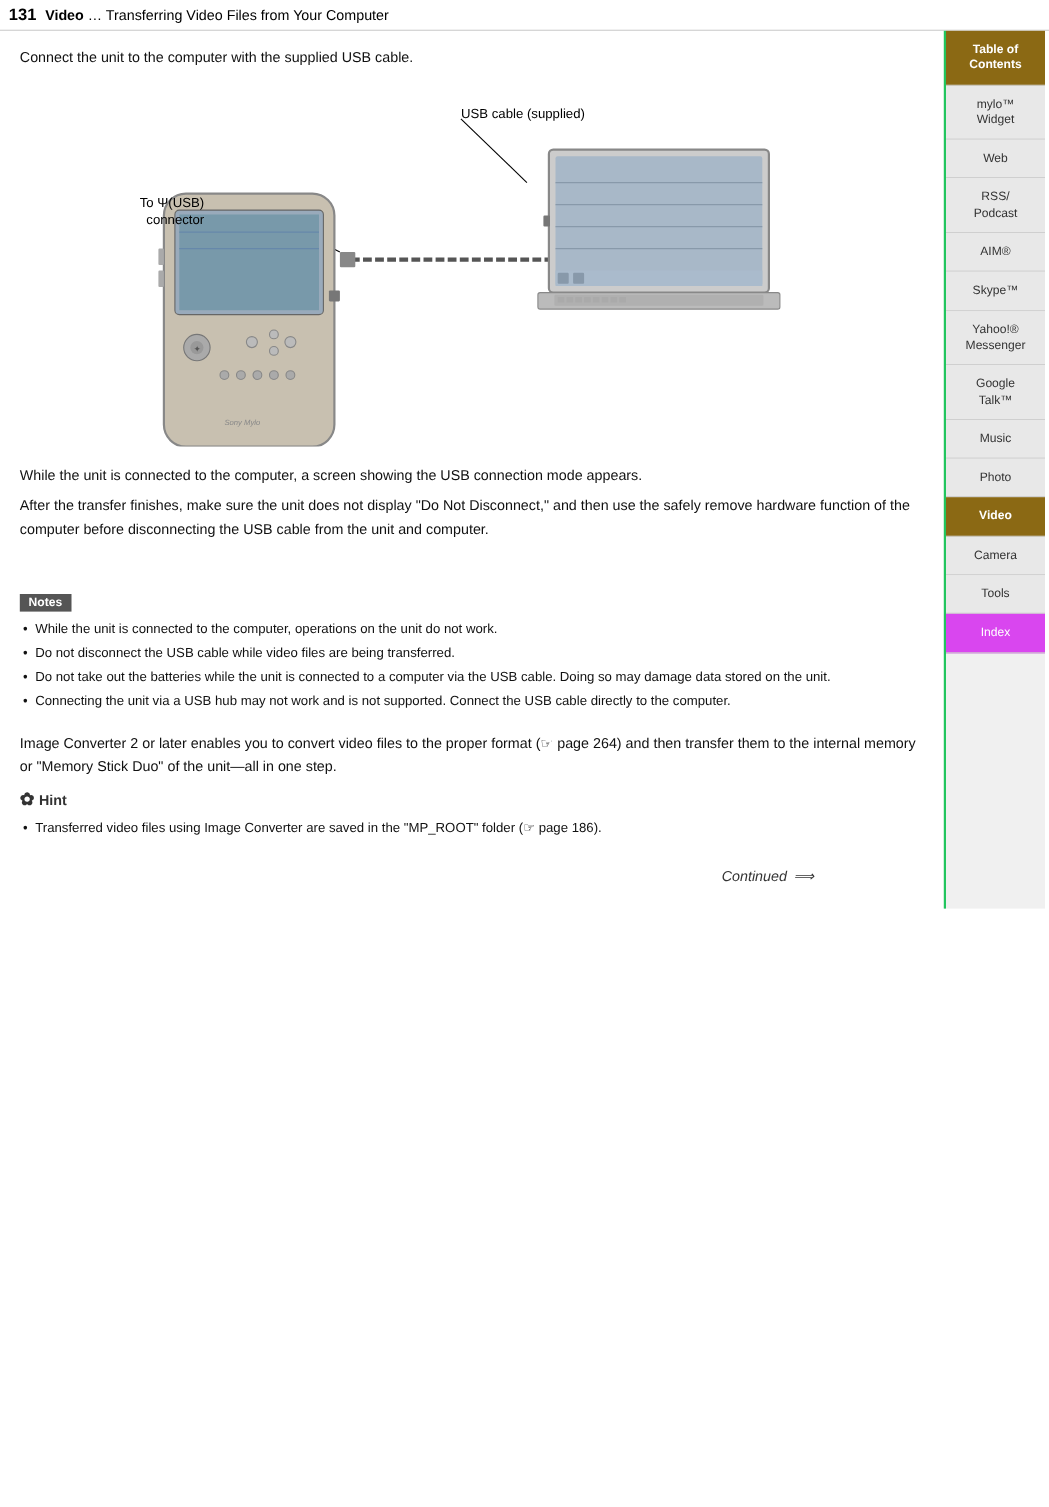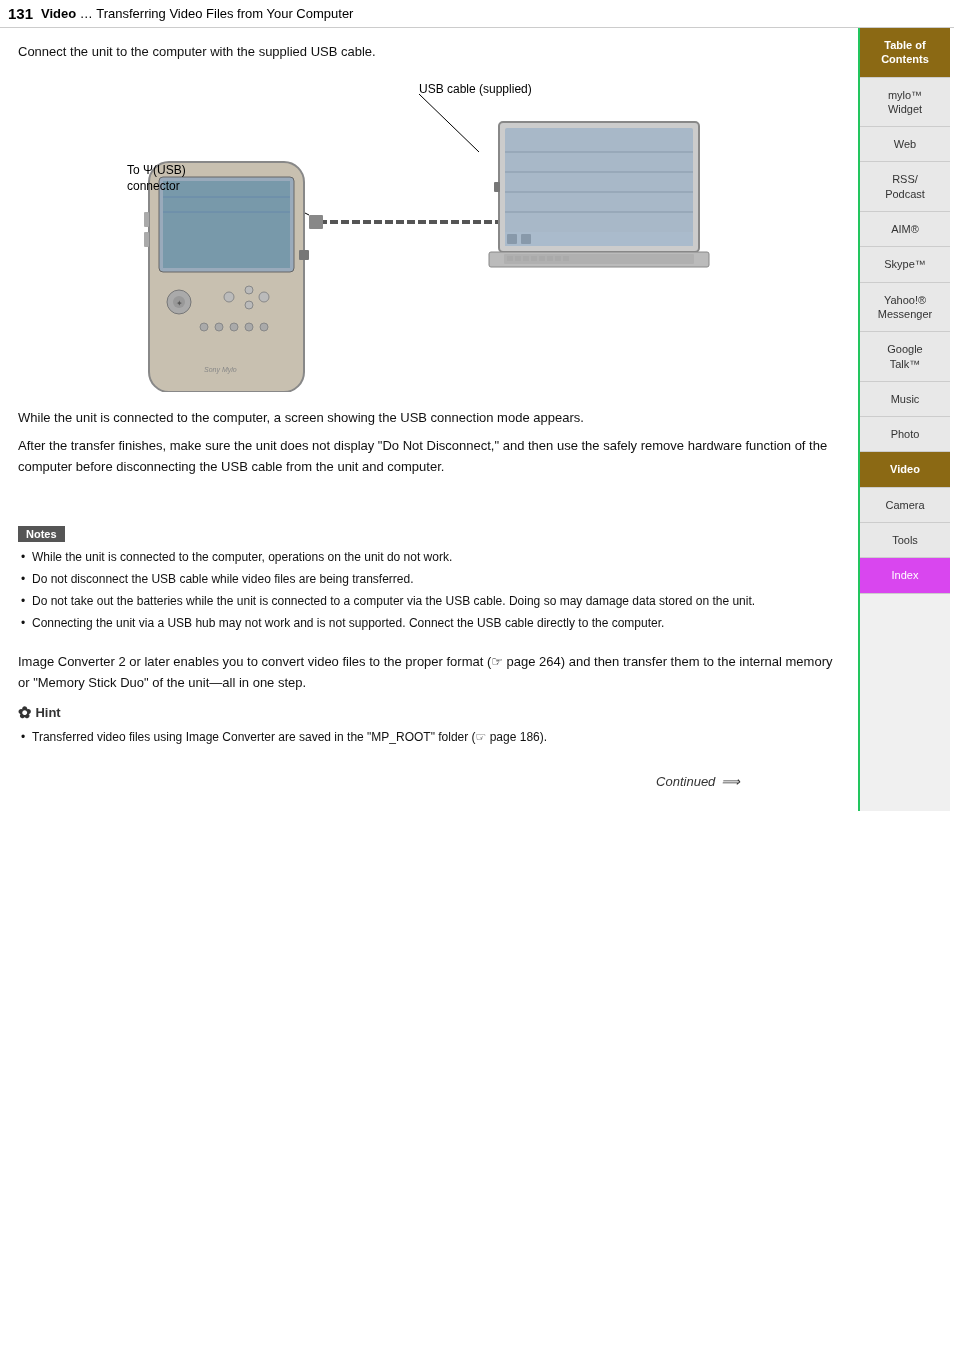--- a/index.html
+++ b/index.html
@@ -89,37 +89,38 @@
       font-weight: bold;
       font-size: 15px;
       padding: 7px 12px;
       margin-bottom: 12px;
       border-radius: 2px;
     }
 
     
     .intro-text {
       font-size: 13px;
-      margin-bottom: 10px;
+      margin-bottom: 24px;
       line-height: 1.5;
     }
 
     
     .diagram-area {
       display: flex;
       justify-content: center;
       margin-bottom: 16px;
       position: relative;
       min-height: 320px;
     }
 
     .diagram-svg-container {
       position: relative;
       width: 640px;
       height: 320px;
+      text-align: right;
     }
 
     
     .body-text {
       font-size: 13px;
       line-height: 1.6;
       margin-bottom: 8px;
     }
 
     

